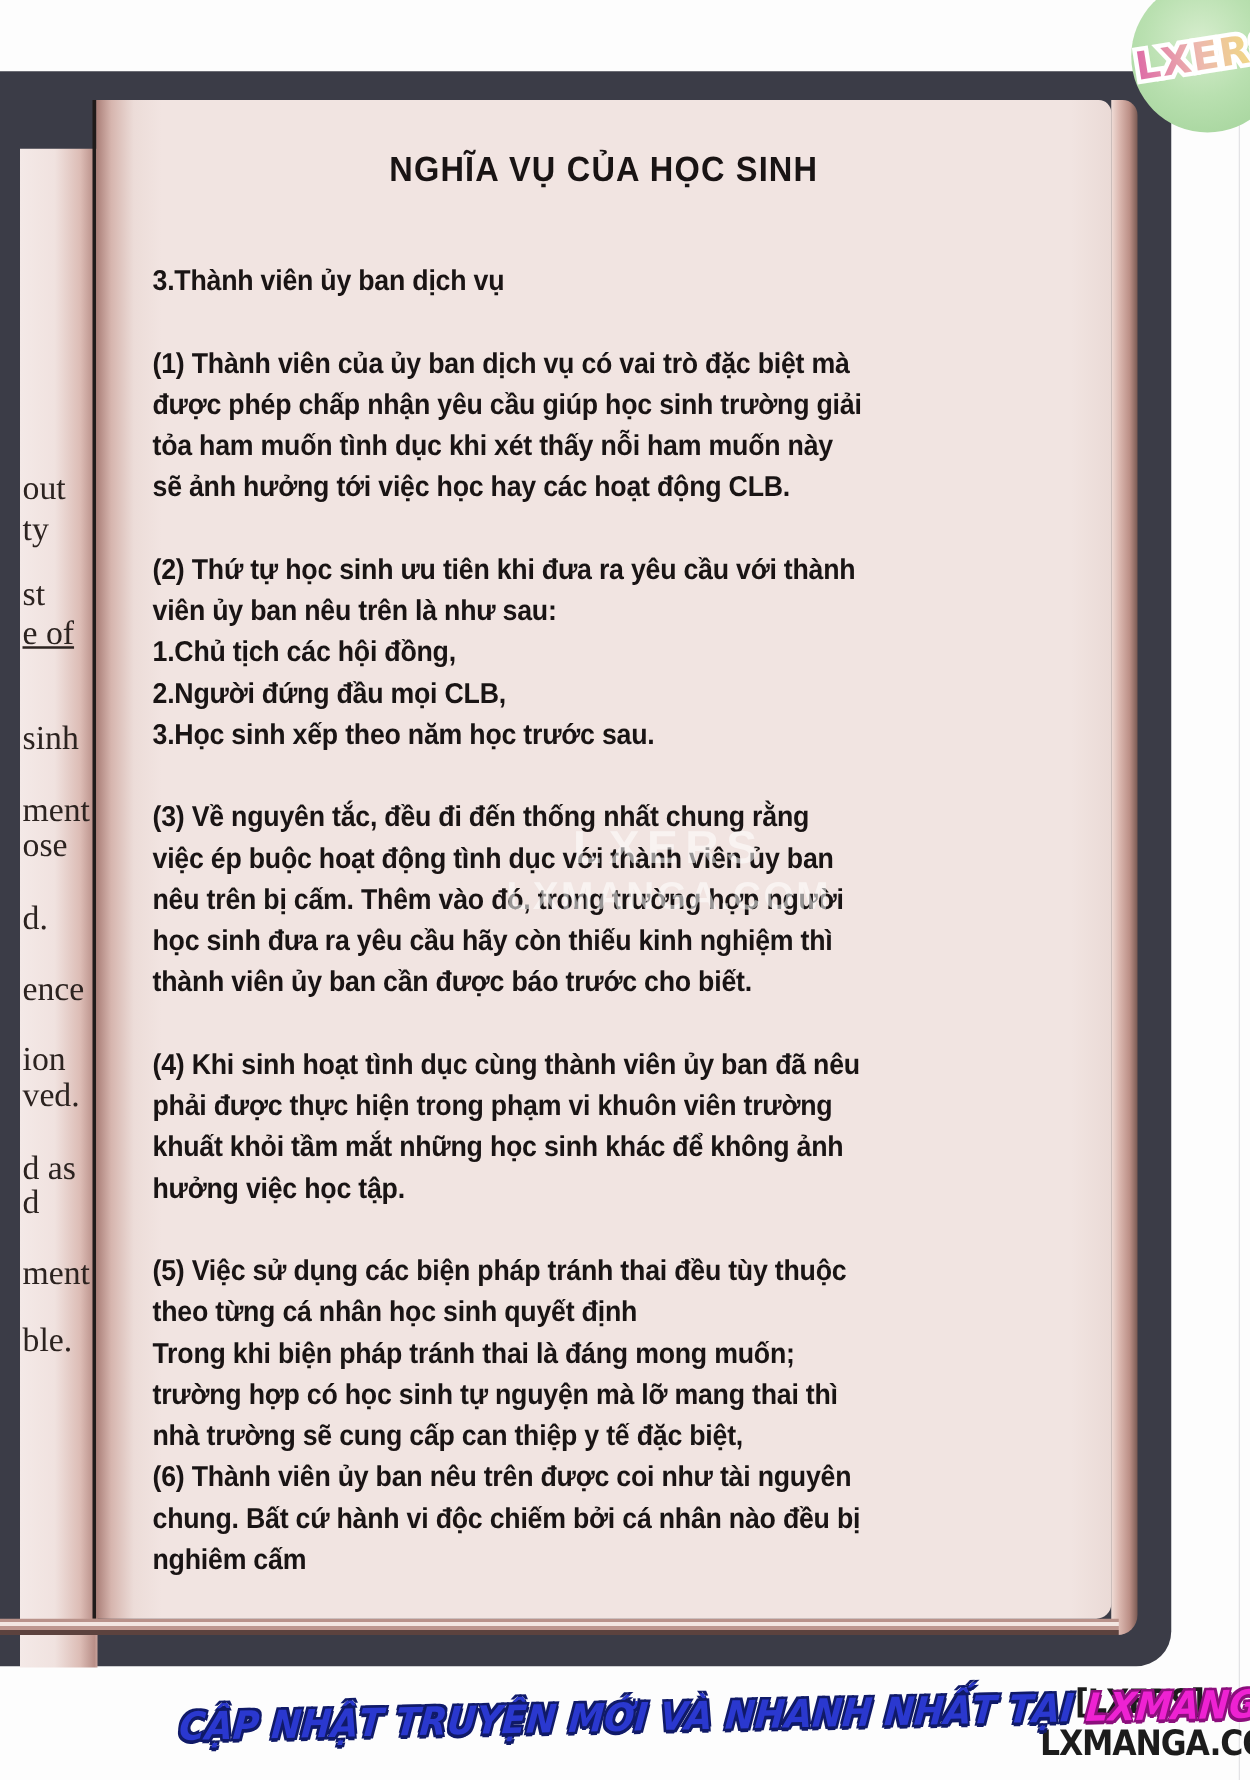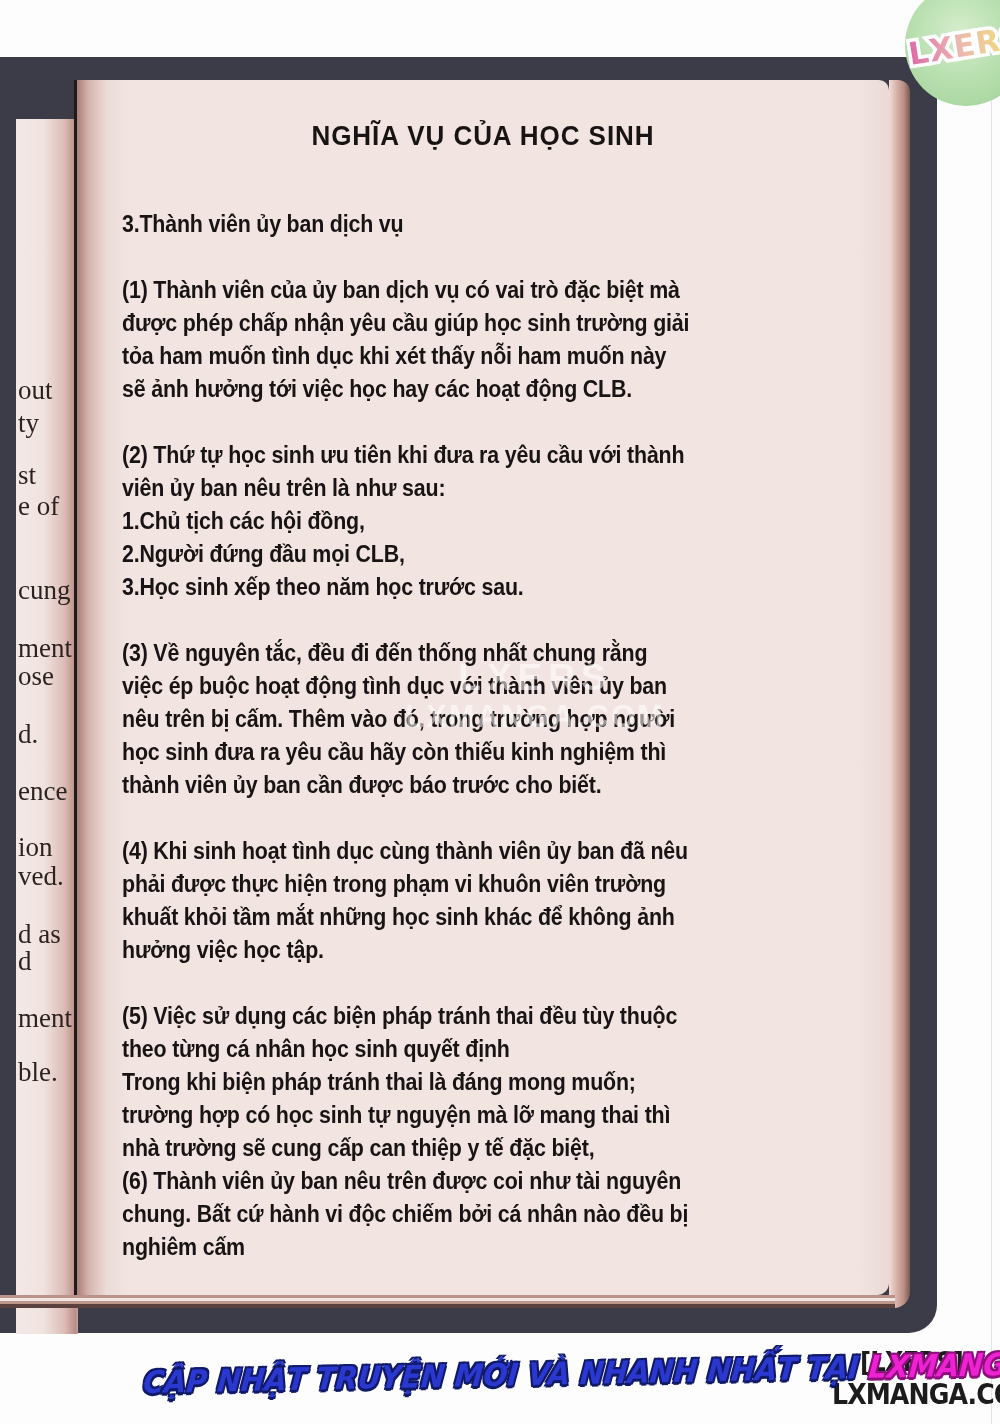--- a/index.html
+++ b/index.html
@@ -133,22 +133,22 @@
   <div class="site-edge-line"></div>
 
   <div class="dark-frame"></div>
 
   <div class="book">
 
     <div class="sheet-left" id="fragments-host">
         <span class="fragment" style="top: 256px;">out</span>
         <span class="fragment" style="top: 289px;">ty</span>
         <span class="fragment" style="top: 341px;">st</span>
-        <span class="fragment" style="top: 372px;">e of</span>
-        <span class="fragment" style="top: 456px;">cung</span>
+        <span class="fragment" style="top: 372px; text-decoration: underline;">e of</span>
+        <span class="fragment" style="top: 456px;">sinh</span>
         <span class="fragment" style="top: 514px;">ment</span>
         <span class="fragment" style="top: 542px;">ose</span>
         <span class="fragment" style="top: 600px;">d.</span>
         <span class="fragment" style="top: 657px;">ence</span>
         <span class="fragment" style="top: 713px;">ion</span>
         <span class="fragment" style="top: 742px;">ved.</span>
         <span class="fragment" style="top: 800px;">d as</span>
         <span class="fragment" style="top: 827px;">d</span>
         <span class="fragment" style="top: 884px;">ment</span>
         <span class="fragment" style="top: 938px;">ble.</span>

